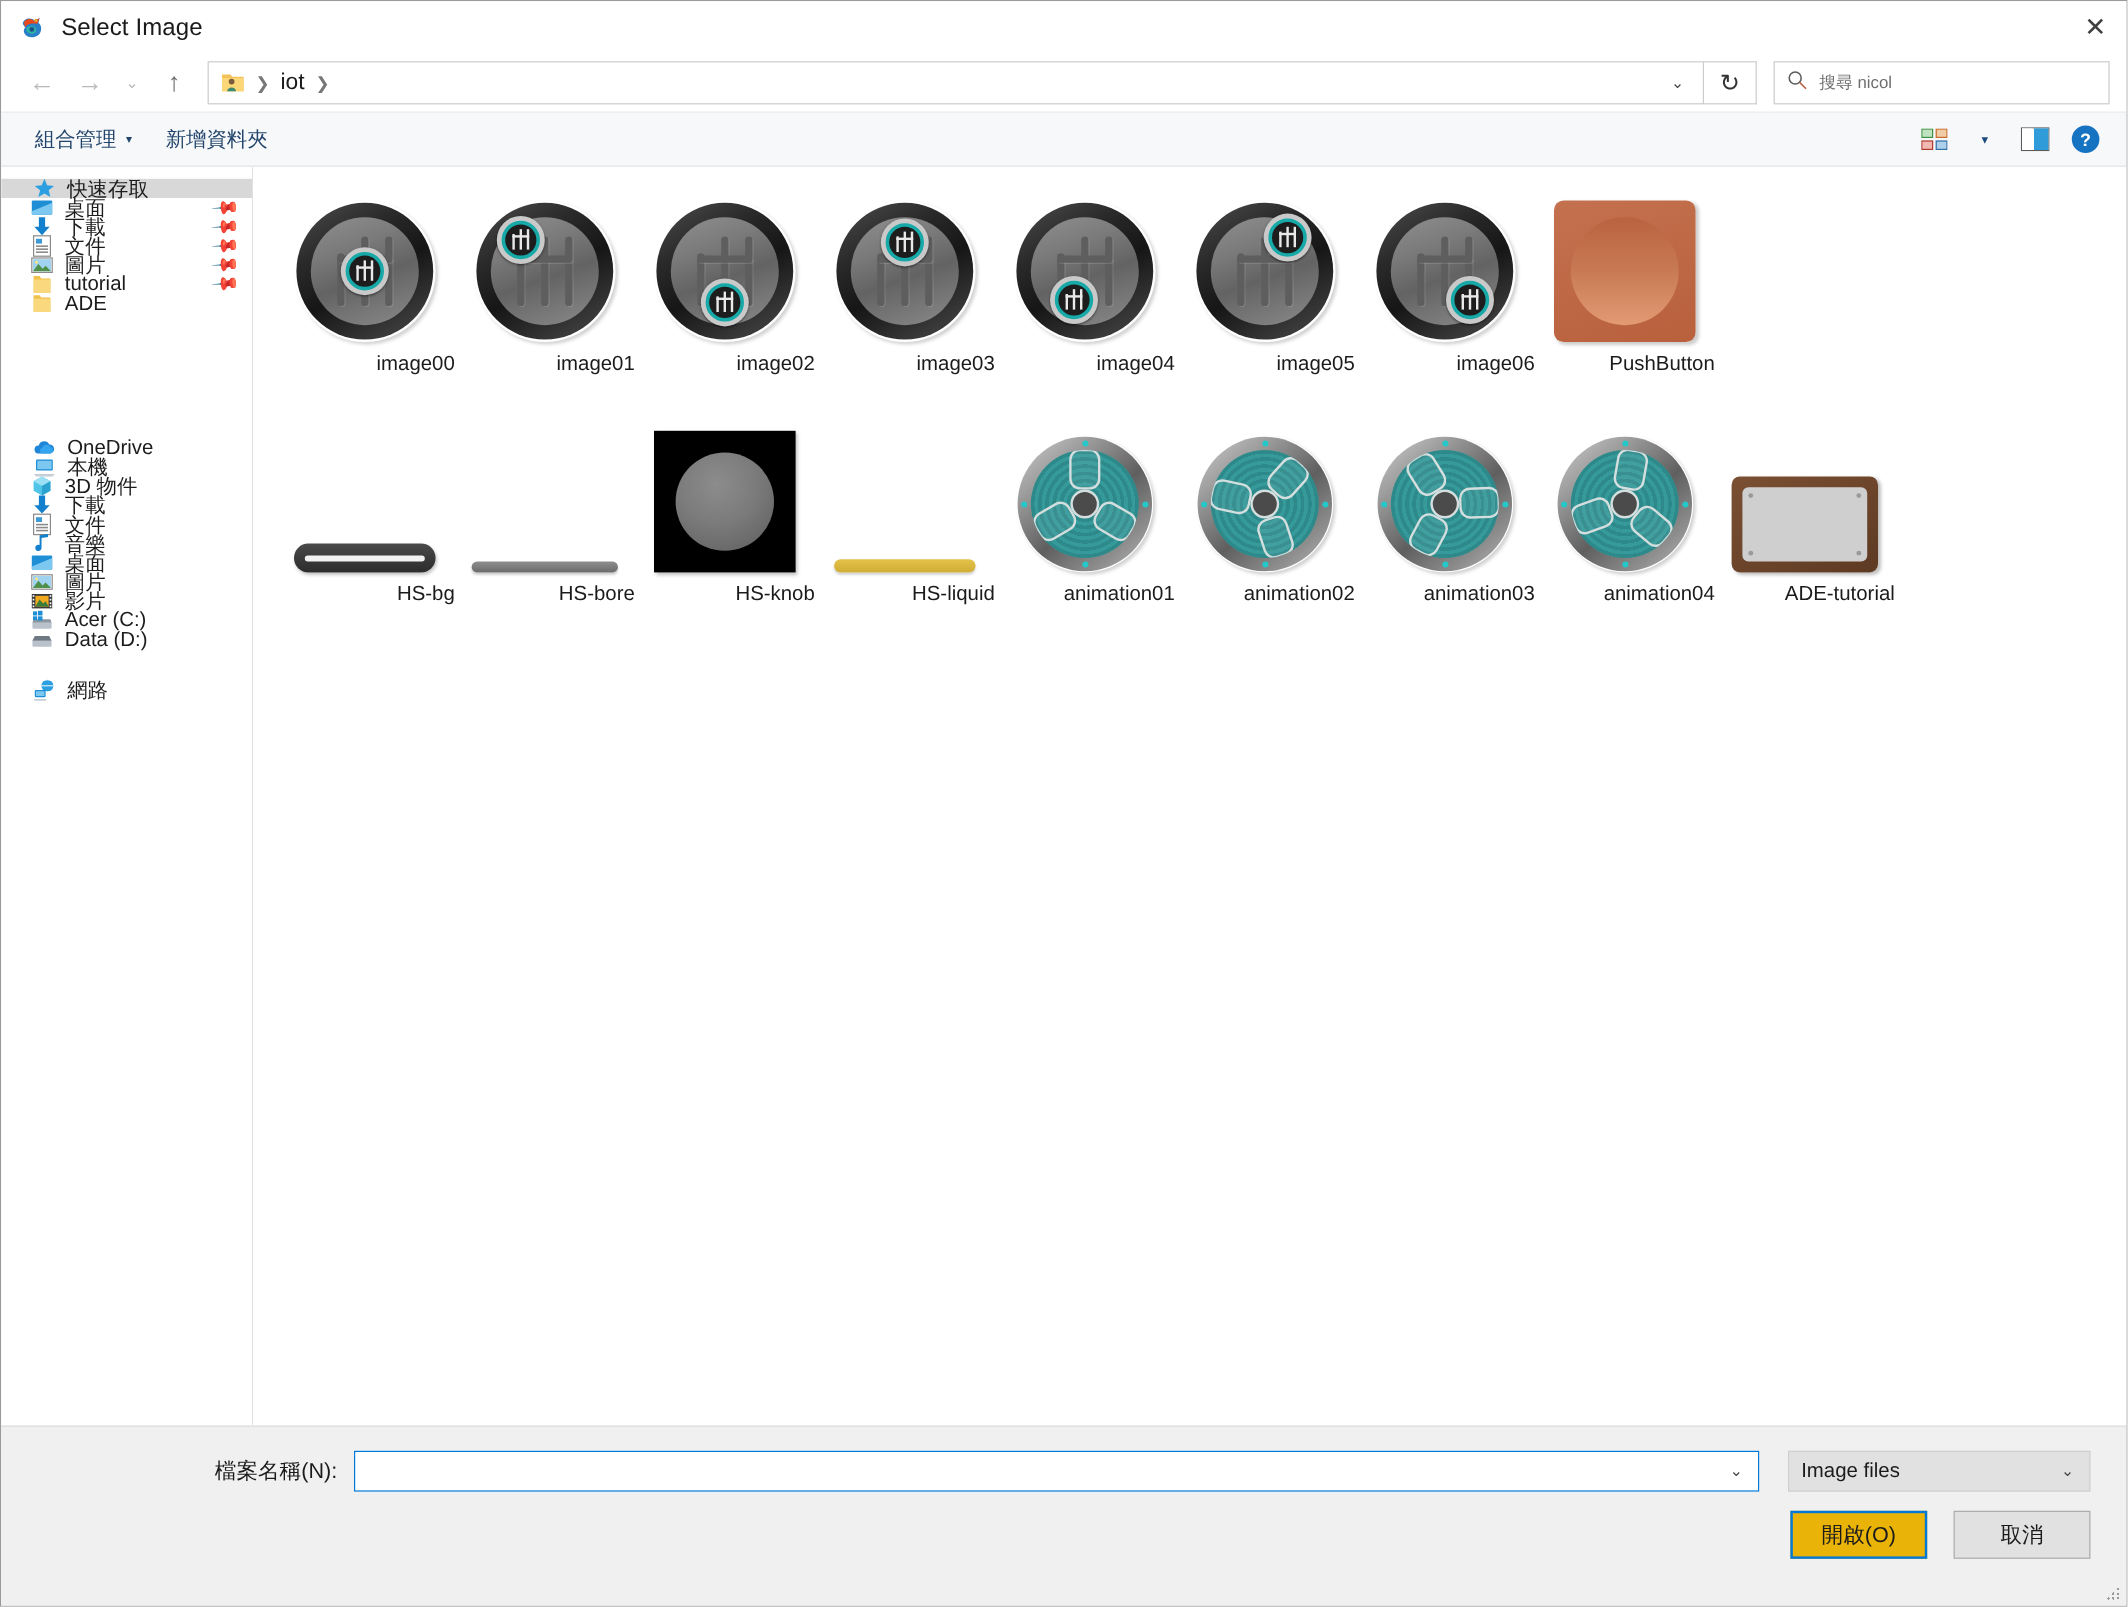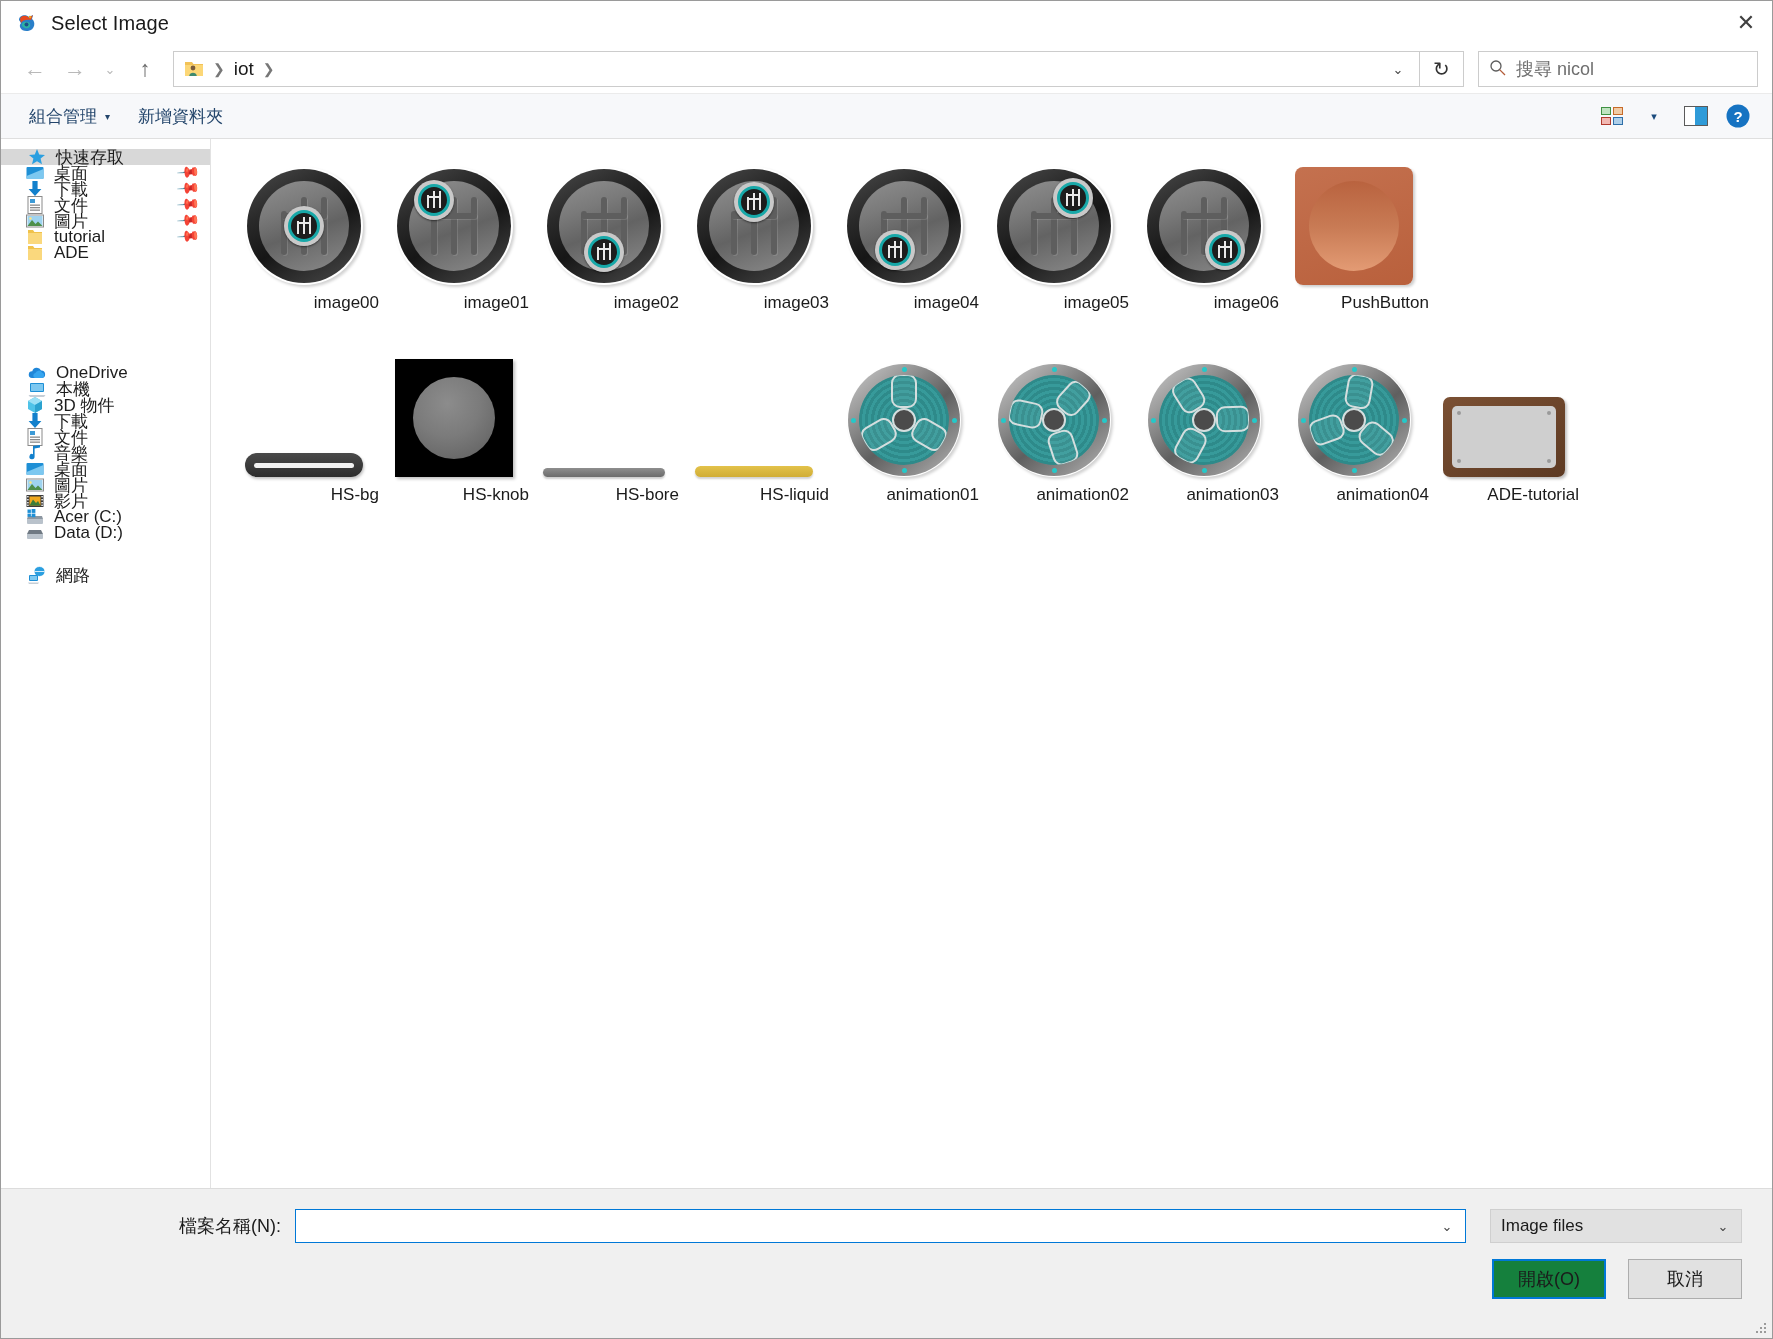--- a/index.html
+++ b/index.html
@@ -70,21 +70,21 @@
   .refresh-btn {
     width: 44px; height: 36px; border: 1px solid #cccccc; border-left: none;
     display: flex; align-items: center; justify-content: center;
     color: #333; font-size: 20px; background: #fff;
   }
   .searchbox {
     width: 280px; height: 36px; margin-left: 14px;
     border: 1px solid #cccccc; background: #fff;
     display: flex; align-items: center; padding: 0 10px; gap: 10px;
   }
-  .search-ph { font-size: 18px; color: #6f6f6f; }
+  .search-ph { font-size: 14px; color: #6f6f6f; }
 
   
   .cmdbar {
     height: 46px; flex: 0 0 46px;
     display: flex; align-items: center;
     background: #f7f8fa; border-top: 1px solid #ebebeb;
     border-bottom: 1px solid #dfdfdf;
     padding: 0 14px;
   }
   .cmd-item {
@@ -317,21 +317,21 @@
   .btn-row {
     display: flex; justify-content: flex-end; gap: 22px;
     margin-top: 16px;
   }
   .btn {
     width: 114px; height: 40px;
     display: flex; align-items: center; justify-content: center;
     font-size: 18px; color: #1b1b1b;
     background: #e1e1e1; border: 1px solid #adadad;
   }
-  .btn.primary { border: 2px solid #0078d7; background: #15803d; }
+  .btn.primary { border: 2px solid #0078d7; background: #eab308; }
   .grip {
     position: absolute; right: 5px; bottom: 4px;
     width: 12px; height: 12px;
     background:
       radial-gradient(circle 1px at 2px 10px, #9a9a9a 99%, transparent) ,
       radial-gradient(circle 1px at 6px 10px, #9a9a9a 99%, transparent),
       radial-gradient(circle 1px at 10px 10px, #9a9a9a 99%, transparent),
       radial-gradient(circle 1px at 6px 6px, #9a9a9a 99%, transparent),
       radial-gradient(circle 1px at 10px 6px, #9a9a9a 99%, transparent),
       radial-gradient(circle 1px at 10px 2px, #9a9a9a 99%, transparent);
@@ -857,30 +857,30 @@
 
         <div class="tile">
           <div class="thumb-wrap">
             <div class="hsbg"></div>
           </div>
           <div class="tile-lbl">HS-bg</div>
         </div>
 
         <div class="tile">
           <div class="thumb-wrap">
+            <div class="hsbore"></div>
+          </div>
+          <div class="tile-lbl">HS-bore</div>
+        </div>
+
+        <div class="tile">
+          <div class="thumb-wrap">
             <div class="hsknob"></div>
           </div>
           <div class="tile-lbl">HS-knob</div>
-        </div>
-
-        <div class="tile">
-          <div class="thumb-wrap">
-            <div class="hsbore"></div>
-          </div>
-          <div class="tile-lbl">HS-bore</div>
         </div>
 
         <div class="tile">
           <div class="thumb-wrap">
             <div class="hsliquid"></div>
           </div>
           <div class="tile-lbl">HS-liquid</div>
         </div>
 
         <div class="tile">

